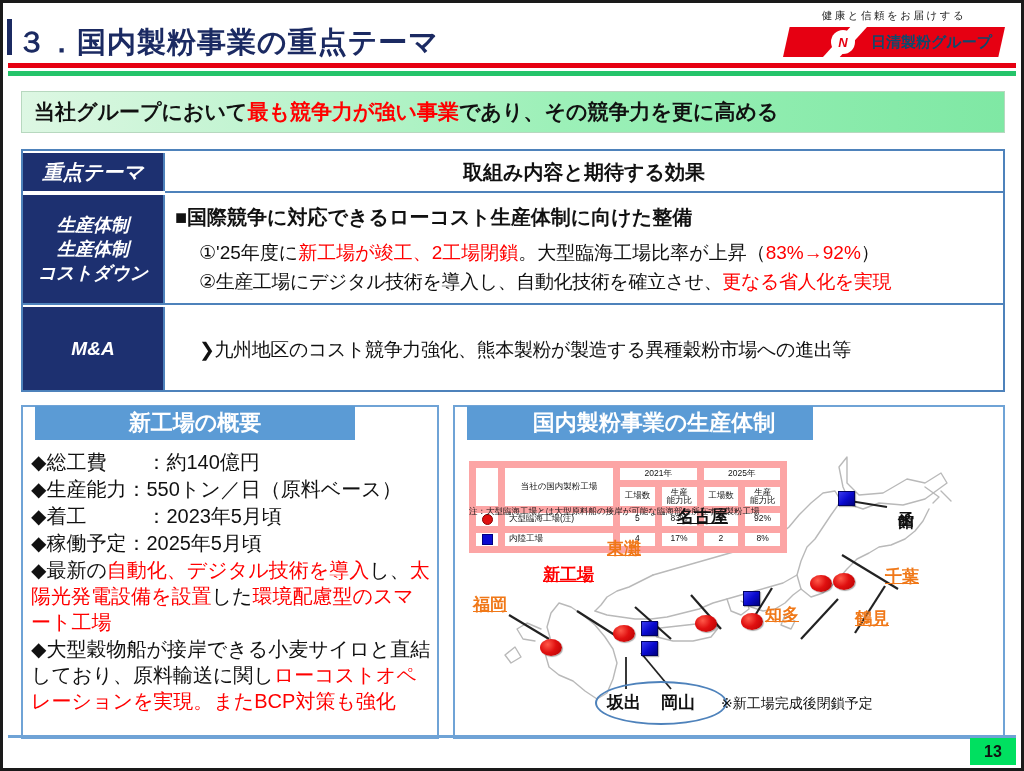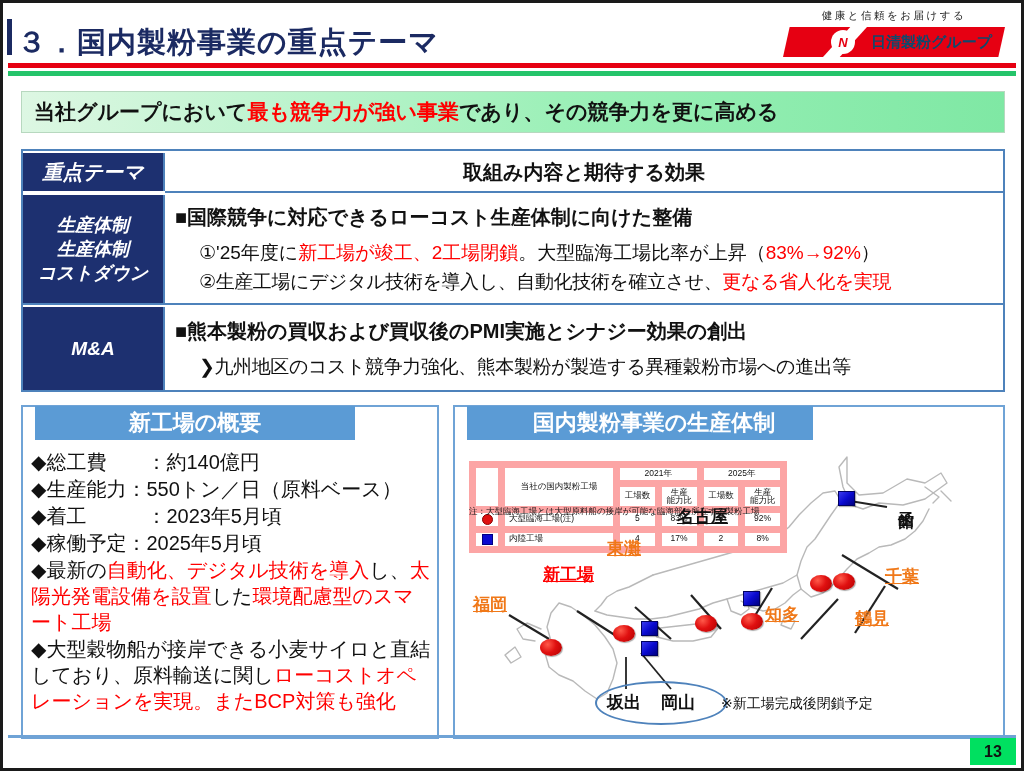--- a/index.html
+++ b/index.html
@@ -244,21 +244,20 @@
         <div class="sub-line"><span>①'25年度に</span><span class="red">新工場が竣工、2工場閉鎖</span><span>。大型臨海工場比率が上昇（</span><span class="red">83%→92%</span><span>）</span></div>
         <div class="sub-line narrow"><span>②生産工場にデジタル技術を導入し、自動化技術を確立させ、</span><span class="red">更なる省人化を実現</span></div>
       </div>
     </div>
     <div class="divider-h" style="top:152px;"></div>
     <div style="position:absolute;left:0;top:152px;width:980px;height:2px;background:#4e82bb;"></div>
 
     <div class="mrow r2">
       <div class="mhead-cell">M&amp;A</div>
       <div class="mbody-cell">
-        <div class="bullet-head">■熊本製粉の買収および買収後のPMI実施とシナジー効果の創出</div>
         <div class="sub-line narrow">❯九州地区のコスト競争力強化、熊本製粉が製造する異種穀粉市場への進出等</div>
       </div>
     </div>
   </div>
 
   <div class="lpanel">
     <div class="lpanel-head">新工場の概要</div>
     <div class="lpanel-body">
       <div class="litem">◆総工費　　：約140億円</div>
       <div class="litem">◆生産能力：550トン／日（原料ベース）</div>

